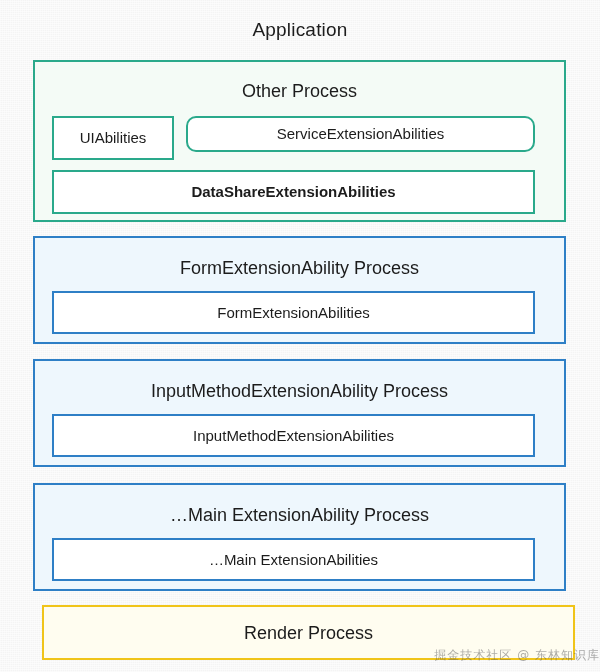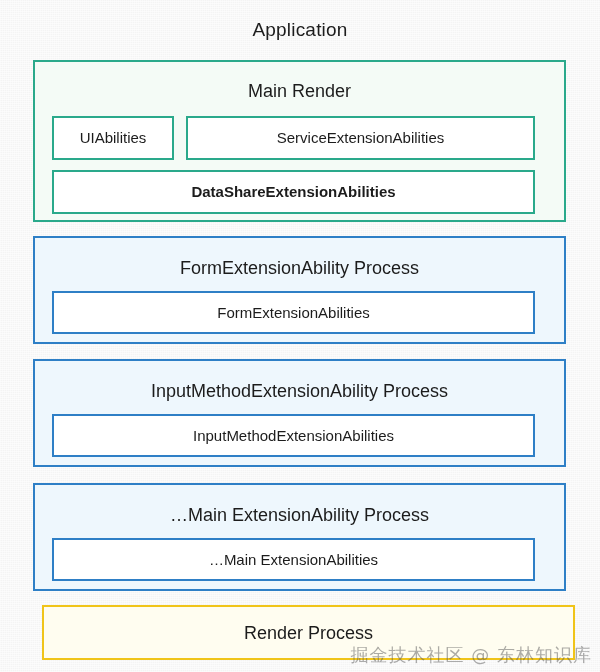--- a/index.html
+++ b/index.html
@@ -83,22 +83,23 @@
     left: 17px;
     top: 54px;
     width: 122px;
     height: 44px;
     border-color: #2aa98b;
   }
   .ab-service {
     left: 151px;
     top: 54px;
     width: 349px;
-    height: 44px;
+    height: 36px;
     border-color: #2aa98b;
+    border-radius: 10px;
   }
   .ab-datashare {
     left: 17px;
     top: 108px;
     width: 483px;
     height: 44px;
     border-color: #2aa98b;
     font-weight: bold;
   }
 
@@ -129,40 +130,40 @@
     top: 605px;
     width: 533px;
     height: 55px;
     border-color: #f0c419;
     background: #fffdf0;
   }
   .box-render .proc-title { top: 15px; }
 
   .watermark {
     position: absolute;
-    right: 8px;
+    right: 0;
     bottom: 6px;
-    font-size: 18px;
+    font-size: 12px;
     line-height: 22px;
     color: rgba(90, 90, 90, 0.50);
     font-family: "DejaVu Sans", sans-serif;
     white-space: nowrap;
     letter-spacing: 1px;
     pointer-events: none;
   }
 </style>
 </head>
 <body>
 
 <div id="canvas">
 
   <div class="app-title">Application</div>
 
   <div class="proc-box box-main">
-    <div class="proc-title">Main Render</div>
+    <div class="proc-title">Other Process</div>
     <div class="ability-box ab-ui">UIAbilities</div>
     <div class="ability-box ab-service">ServiceExtensionAbilities</div>
     <div class="ability-box ab-datashare">DataShareExtensionAbilities</div>
   </div>
 
   <div class="proc-box box-blue box-form">
     <div class="proc-title">FormExtensionAbility Process</div>
     <div class="ability-box">FormExtensionAbilities</div>
   </div>
 

